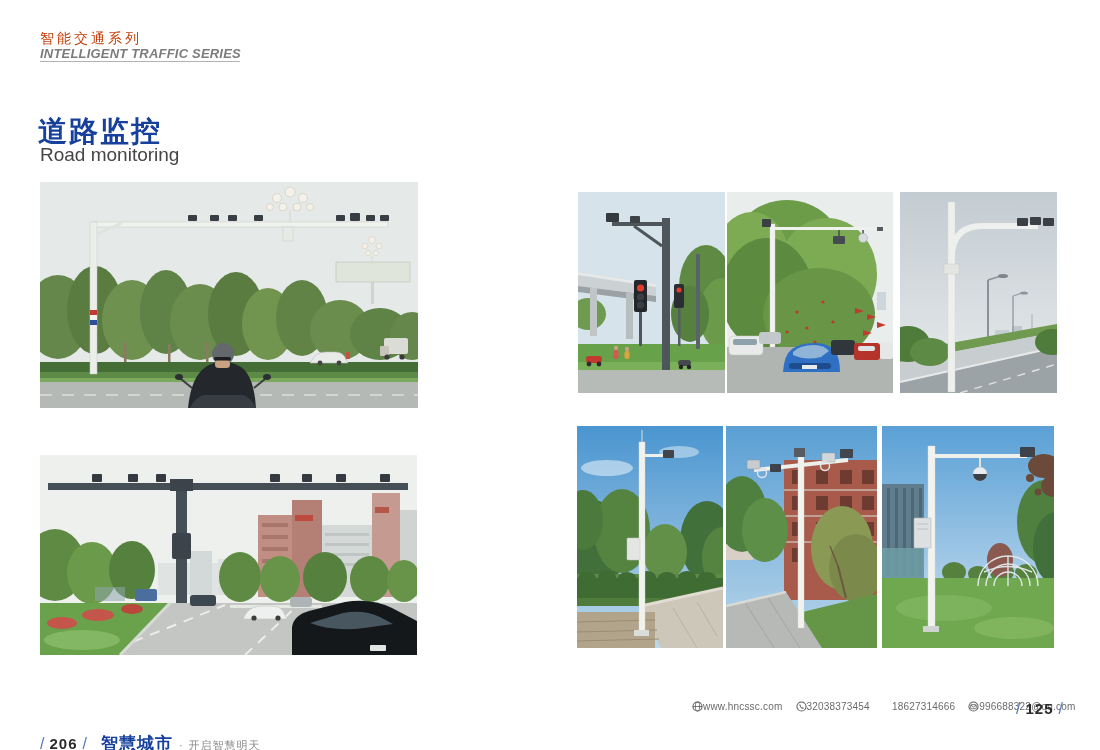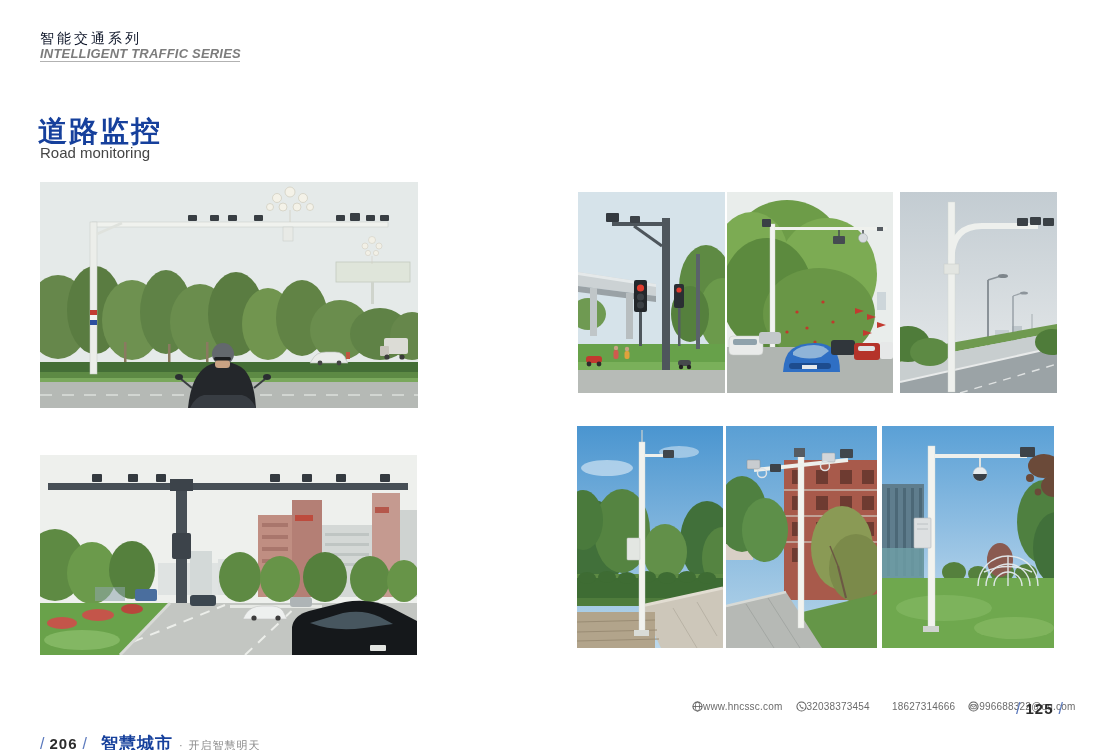--- a/index.html
+++ b/index.html
@@ -1,26 +1,26 @@
 <!DOCTYPE html>
 <html><head>
 <meta charset="utf-8">
 <style>
   html,body{margin:0;padding:0;}
   body{
     width:1100px;height:750px;background:#ffffff;position:relative;overflow:hidden;
     font-family:"Liberation Sans","DejaVu Sans",sans-serif;
   }
   
-  .series-zh{position:absolute;left:40px;top:30px;font-size:14px;letter-spacing:3px;color:#0f172a;}
+  .series-zh{position:absolute;left:40px;top:30px;font-size:14px;letter-spacing:3px;color:#c2410c;}
   .series-en{position:absolute;left:40px;top:46px;font-size:13px;font-style:italic;font-weight:bold;color:#7c7c7c;letter-spacing:.2px;}
   .series-rule{position:absolute;left:40px;top:61px;width:200px;height:1px;background:#b2b2b2;}
   
   .title-zh{position:absolute;left:38px;top:112px;font-size:29px;font-weight:bold;color:#16409c;letter-spacing:2px;}
-  .title-en{position:absolute;left:40px;top:144px;font-size:15px;color:#454545;}
+  .title-en{position:absolute;left:40px;top:144px;font-size:19px;color:#454545;}
   
   .photo{position:absolute;overflow:hidden;background:#e8ece9;}
   .photo svg{display:block;width:100%;height:100%;}
   #photoL1{left:40px;top:182px;width:378px;height:226px;}
   #photoL2{left:40px;top:455px;width:377px;height:200px;}
   #photoR1{left:578px;top:192px;width:147px;height:201px;}
   #photoR2{left:727px;top:192px;width:166px;height:201px;}
   #photoR3{left:900px;top:192px;width:157px;height:201px;}
   #photoR4{left:577px;top:426px;width:146px;height:222px;}
   #photoR5{left:726px;top:426px;width:151px;height:222px;}

